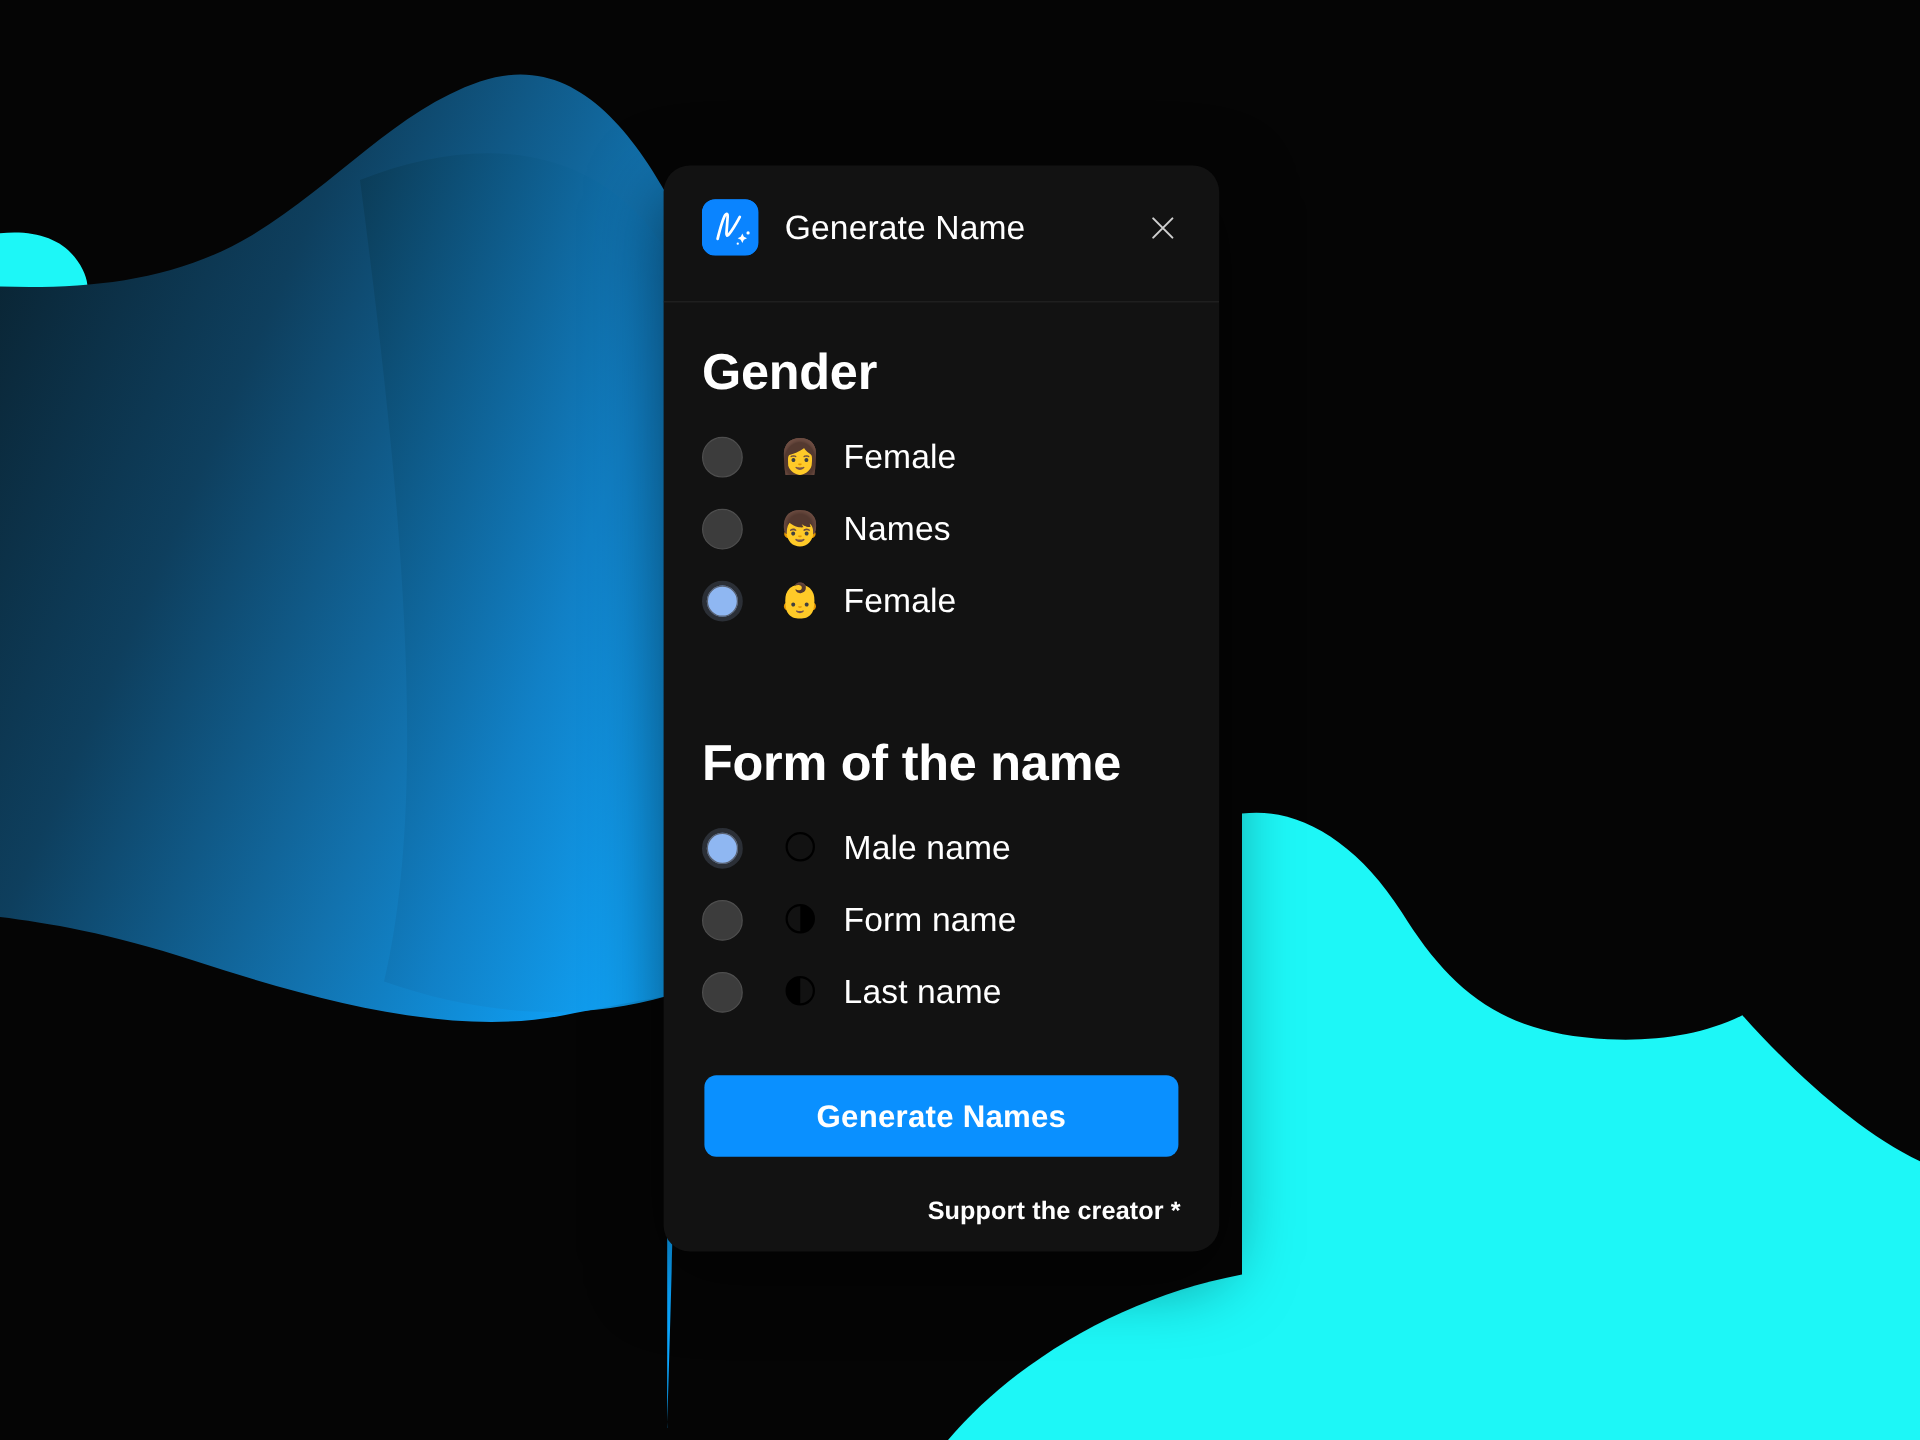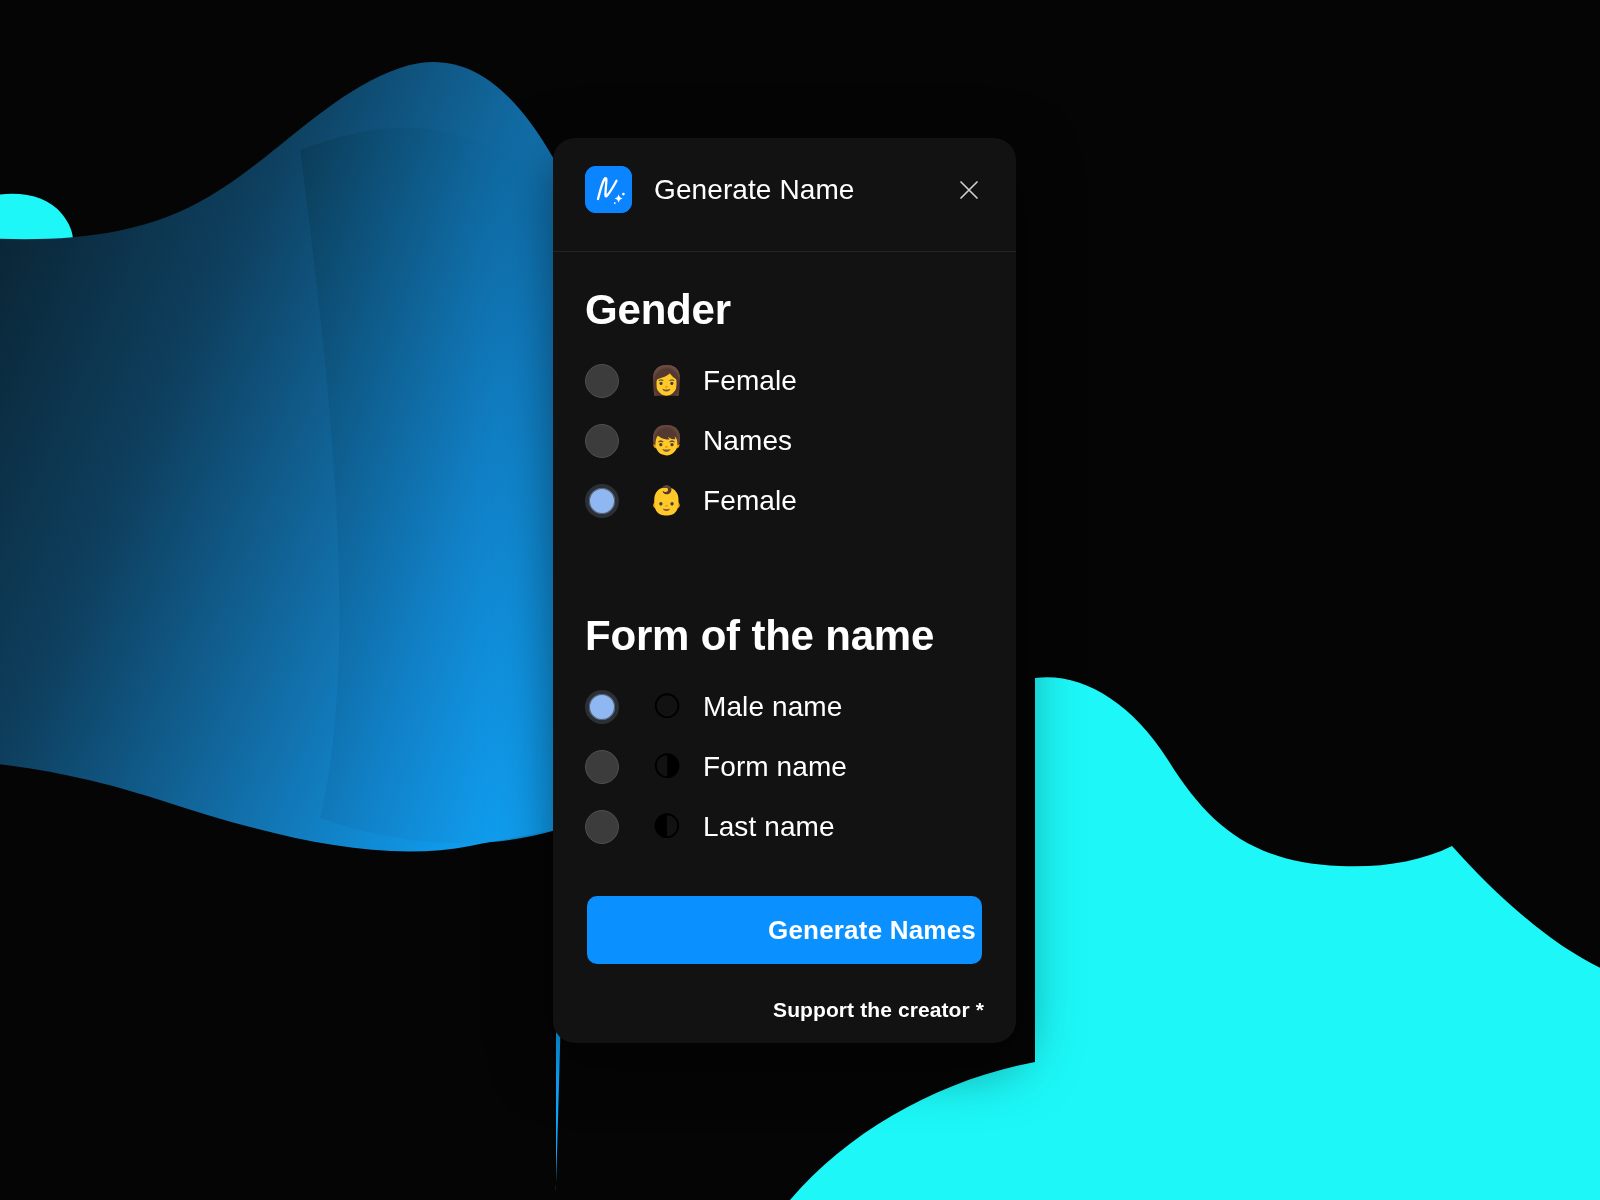--- a/index.html
+++ b/index.html
@@ -148,21 +148,20 @@
     margin: 46px auto 0 auto;
     background: #0A90FF;
     border: none;
     border-radius: 10px;
     color: #ffffff;
     font-family: "Liberation Sans", sans-serif;
     font-size: 26px;
     font-weight: 700;
     letter-spacing: 0.2px;
     cursor: pointer;
-    text-align: right;
   }
 
   .support-link {
     display: block;
     text-align: right;
     margin-top: 34px;
     color: #ffffff;
     font-size: 21px;
     font-weight: 700;
     letter-spacing: 0.1px;

